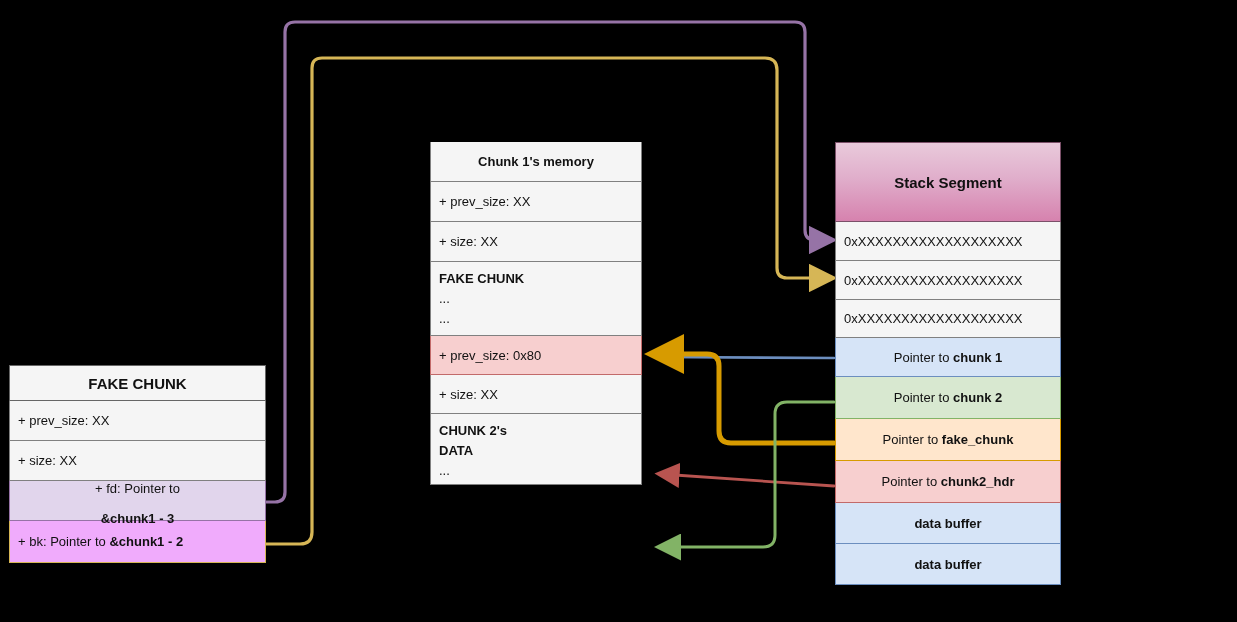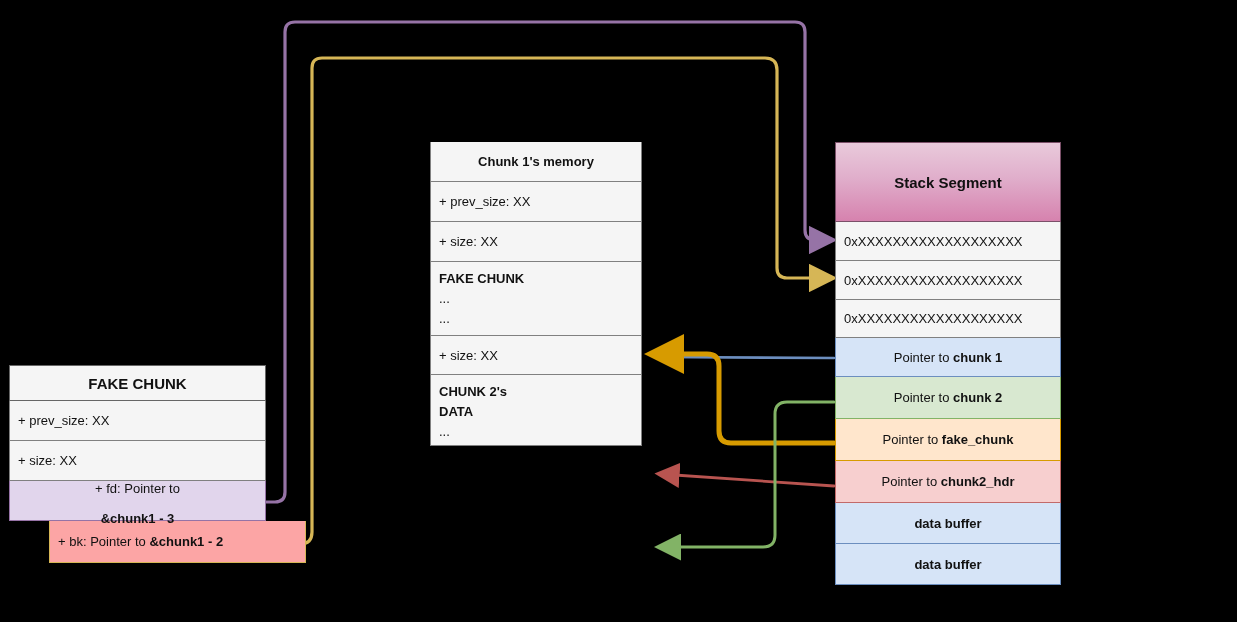--- a/index.html
+++ b/index.html
@@ -20,21 +20,21 @@
   .row.left{justify-content:flex-start;}
   .row.multiline{display:block;padding-top:7px;line-height:20px;}
   .row.multiline b{font-weight:bold;}
   .row b{font-weight:bold;}
 
   .r-red{background:#f7cfcf;border-color:#c26a6a;}
   .r-blue{background:#d6e4f7;border-color:#6c8ebf;}
   .r-green{background:#d8e8d0;border-color:#82b366;}
   .r-orange{background:#ffe6cc;border-color:#d79b00;}
   .r-purple{background:#e1d5ec;border-color:#9673a6;flex-direction:column;}
-  .r-yellow{background:#fca5a5;border-color:#d6b656;margin-left:40px;}
+  .r-yellow{background:#f0abfc;border-color:#d6b656;}
   .r-plain{background:#f5f5f5;border-color:#808080;}
 
   #heap{left:430px;top:142px;width:212px;}
   #stack{left:835px;top:142px;width:226px;}
   #fake{left:9px;top:365px;width:257px;}
   #fake .hdr-plain{box-sizing:border-box;width:100%;height:36px;background:#f5f5f5;
        border:1px solid #666;display:flex;align-items:center;justify-content:center;
        font-weight:bold;font-size:15px;color:#111;}
 </style>
 </head>
@@ -79,20 +79,21 @@
 
   <div class="box" id="heap">
     <div class="row center r-plain" style="height:40px;">Chunk 1's memory</div>
     <div class="row left r-plain" style="height:40px;">+ prev_size: XX</div>
     <div class="row left r-plain" style="height:40px;">+ size: XX</div>
     <div class="row multiline r-plain" style="height:74px;">
       <b>FAKE CHUNK</b><br>
       <span>...</span><br>
       <span>...</span>
     </div>
+    <div class="row left r-red" style="height:39px;">+ prev_size: 0x80</div>
     <div class="row left r-plain" style="height:39px;">+ size: XX</div>
     <div class="row multiline r-plain" style="height:71px;">
       <b>CHUNK 2's</b><br>
       <b>DATA</b><br>
       <span>...</span>
     </div>
   </div>
 
   <div class="box" id="stack">
     <div class="hdr">Stack Segment</div>

